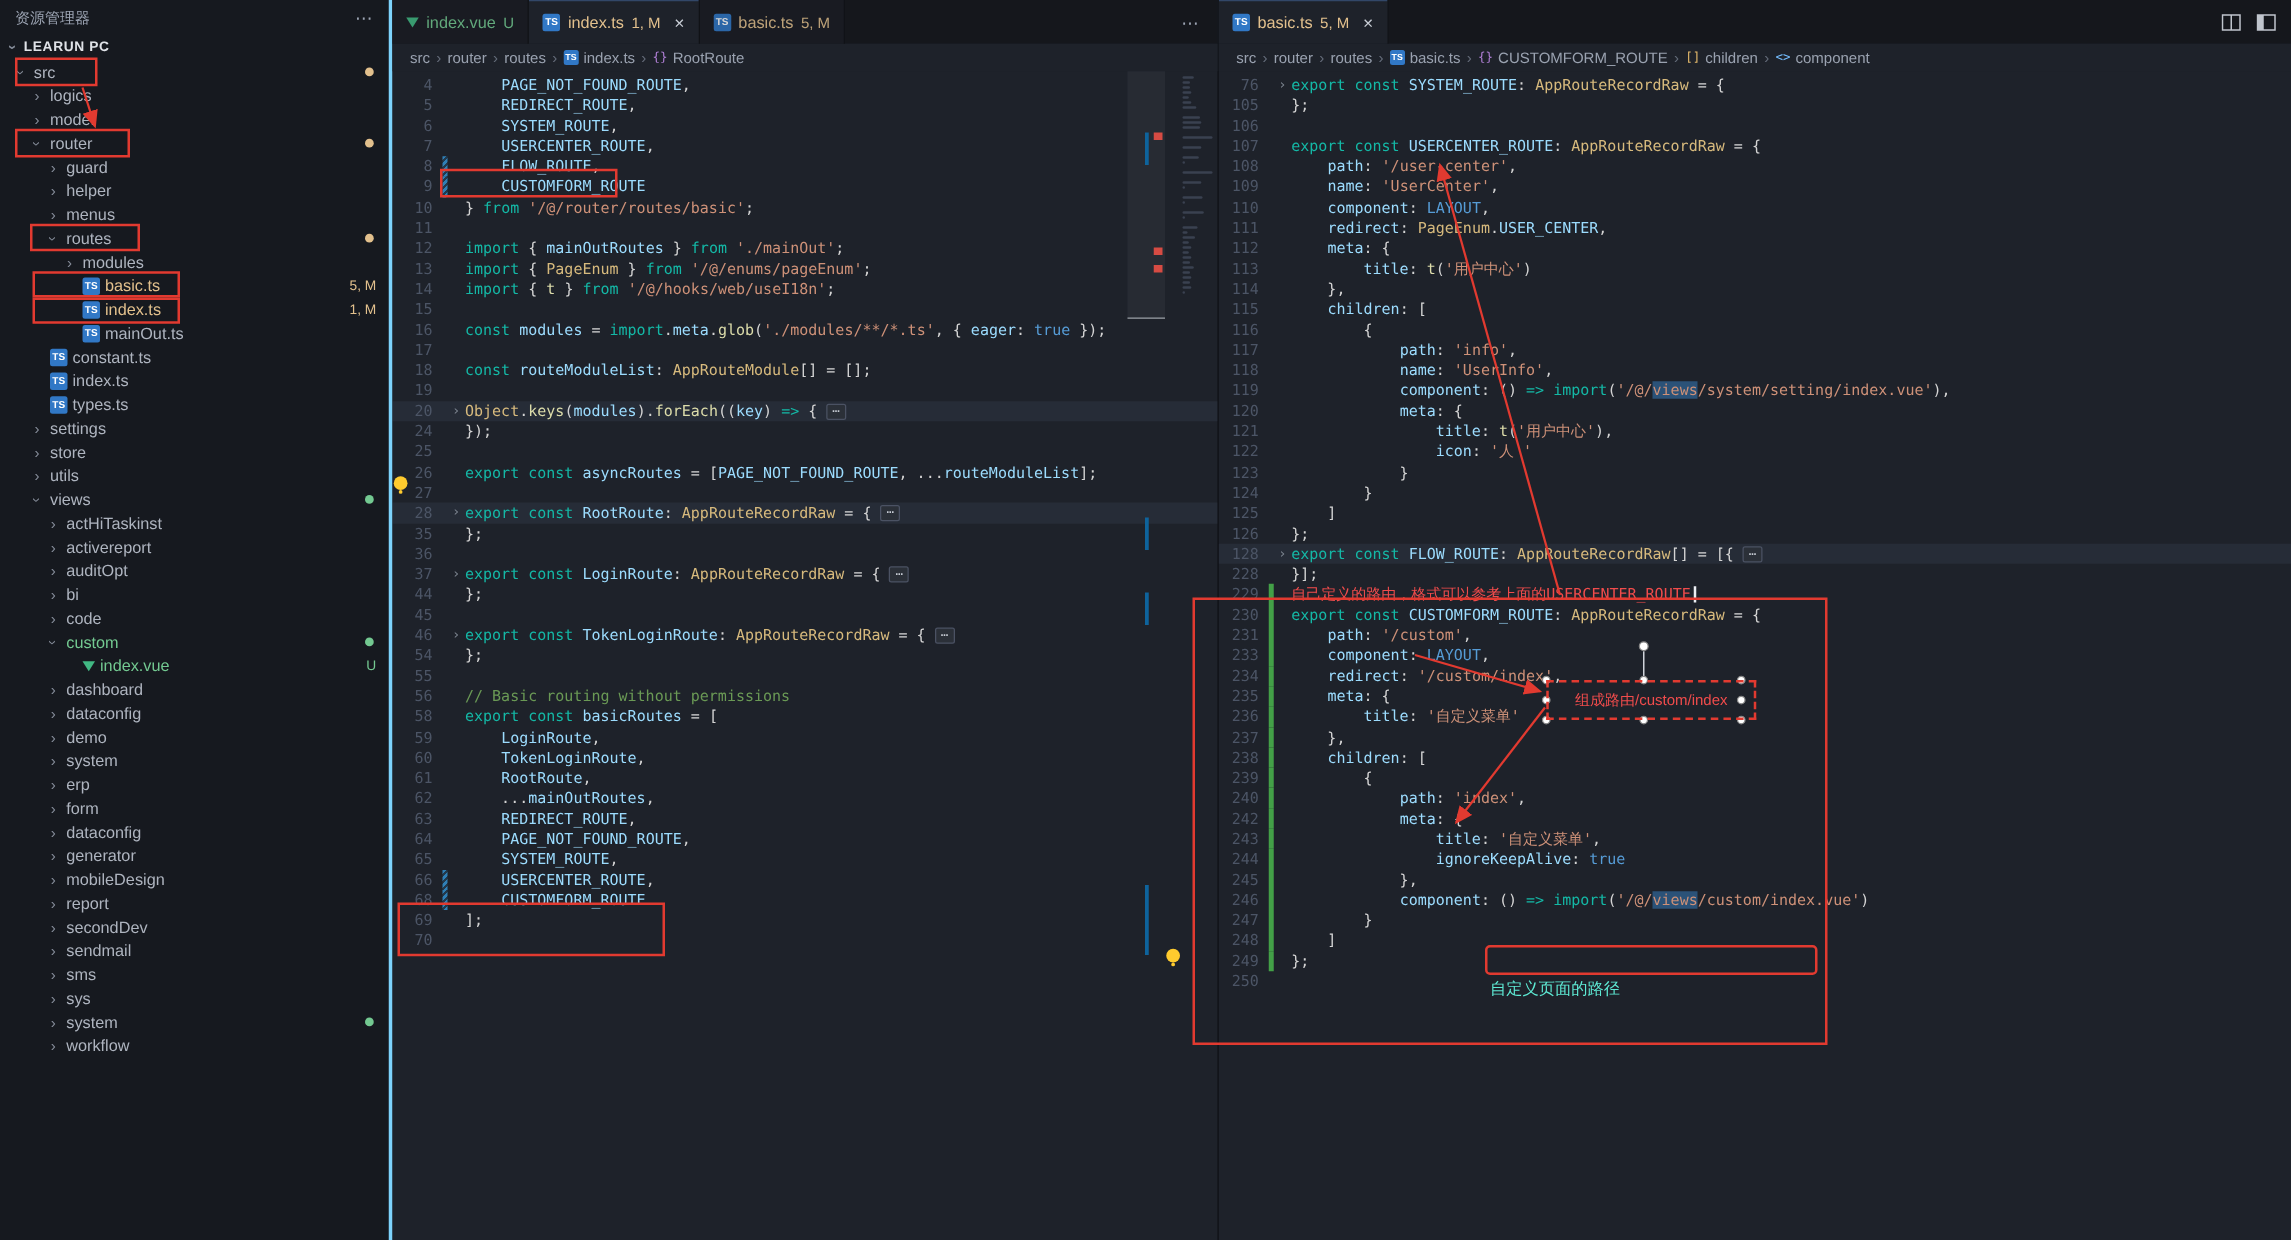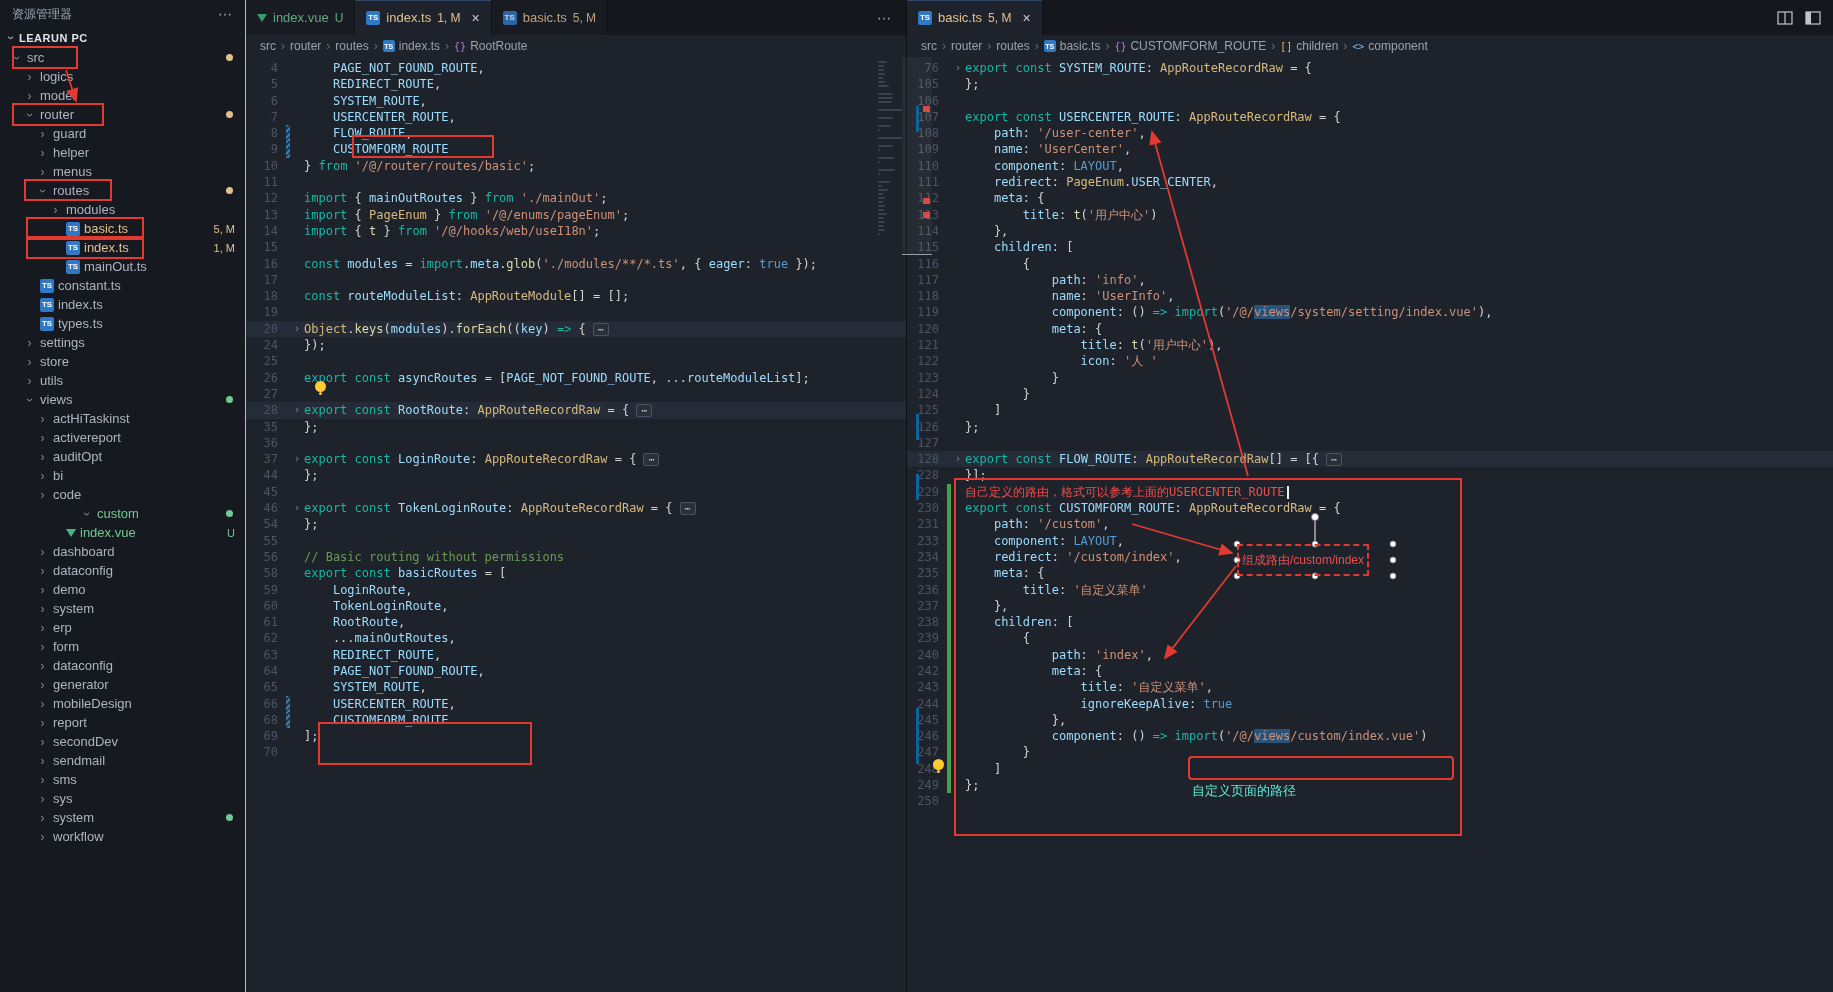--- a/index.html
+++ b/index.html
@@ -1,21 +1,21 @@
 <!DOCTYPE html>
 <html><head>
 <meta charset="utf-8">
 <style>
 *{margin:0;padding:0;box-sizing:border-box}
 html,body{background:#101216}
 body{width:1833px;height:992px;overflow:hidden;font-family:"Liberation Sans",sans-serif}
 .app{position:relative;width:1833px;height:992px;display:flex;background:#16191f;color:#c5cad3}
 
 
-.sidebar{width:246px;flex:none;background:#16191f;border-right:1px solid #7dd3fc;position:relative}
+.sidebar{width:314px;flex:none;background:#16191f;border-right:3px solid #7dd3fc;position:relative}
 .side-title{height:28px;display:flex;align-items:center;justify-content:space-between;padding:0 12px;font-size:12px;color:#9da5b4}
 .more{color:#9da5b4;font-size:14px;letter-spacing:1px;cursor:pointer}
 .side-root{height:20px;display:flex;align-items:center;font-size:11px;font-weight:bold;letter-spacing:.5px;color:#e0e3e8;padding-left:4px;gap:2px}
 #file-tree{font-size:13px;color:#aeb4bf}
 .tree-row{height:19px;display:flex;align-items:center;gap:4px;white-space:nowrap}
 .chev{display:inline-block;width:13px;flex:none;text-align:center;color:#858c99;font-size:12px}
 .chev.open{transform:rotate(90deg)}
 .tree-label{line-height:19px}
 .st-m{color:#e2c08d}
 .st-u{color:#73c991}
@@ -75,21 +75,21 @@
 .mm-line{height:2px;margin:0 0 2px 3px;background:#3a4150;border-radius:1px}
 .mm-slider{position:absolute;left:902px;top:57px;width:30px;height:198px;background:rgba(210,216,226,.05);border-bottom:1px solid #9aa0a6}
 .ov{position:absolute}
 .ov-blue{background:#0e639c;width:3px}
 .ov-red{background:#d64b43;width:7px;height:6px}
 
 
 .overlays{position:absolute;inset:0;pointer-events:none}
 .ann-box{position:absolute;border:2px solid #e23a30}
 .ann-import{border-radius:4px}
-.callout{position:absolute;left:1237px;top:544px;width:132px;height:32px;border:2px dashed #e23a30;color:#f14c4c;font-size:12px;display:flex;align-items:center;justify-content:center;white-space:nowrap}
+.callout{position:absolute;left:1237px;top:544px;width:168px;height:32px;border:2px dashed #e23a30;color:#f14c4c;font-size:12px;display:flex;align-items:center;justify-content:center;white-space:nowrap}
 .ann-note{position:absolute;left:1192px;top:782px;color:#5eead4;font-size:13px}
 .bulb{position:absolute;width:11px;height:11px;border-radius:50%;background:#ffcb2e;box-shadow:0 7px 0 -4px #ffcb2e}
 svg.arrow-layer{position:absolute;inset:0;width:1833px;height:992px}
 </style>
 </head>
 <body>
 
 <div class="app">
 
   <aside class="sidebar">
@@ -203,21 +203,21 @@
           <span class="tree-label st-n">auditOpt</span>
         </div>
         <div class="tree-row" style="padding-left: 36px;">
           <span class="chev">›</span>
           <span class="tree-label st-n">bi</span>
         </div>
         <div class="tree-row" style="padding-left: 36px;">
           <span class="chev">›</span>
           <span class="tree-label st-n">code</span>
         </div>
-        <div class="tree-row" style="padding-left: 36px; margin-left: 44px;">
+        <div class="tree-row" style="padding-left: 36px;">
           <span class="chev open">›</span>
           <span class="tree-label st-u">custom</span>
           <span class="tree-dot dot-u"></span>
         </div>
         <div class="tree-row" style="padding-left: 49px;">
           <span class="chev"></span>
           <span class="vue-ico"></span>
           <span class="tree-label st-u">index.vue</span>
           <span class="tree-badge st-u">U</span>
         </div>
@@ -829,26 +829,20 @@
           <span class="bar"></span>
           <span class="fold"></span>
           <span class="codetext"><span class="tk-p">    ]</span></span>
         </div>
         <div class="crow">
           <span class="ln">126</span>
           <span class="bar"></span>
           <span class="fold"></span>
           <span class="codetext"><span class="tk-p">};</span></span>
         </div>
-        <div class="crow">
-          <span class="ln">127</span>
-          <span class="bar"></span>
-          <span class="fold"></span>
-          <span class="codetext"></span>
-        </div>
         <div class="crow hl">
           <span class="ln">128</span>
           <span class="bar"></span>
           <span class="fold">›</span>
           <span class="codetext"><span class="tk-k">export</span><span class="tk-p"> </span><span class="tk-k">const</span><span class="tk-p"> </span><span class="tk-v">FLOW_ROUTE</span><span class="tk-p">: </span><span class="tk-t">AppRouteRecordRaw</span><span class="tk-p">[] = [{</span><span class="ellipsis">⋯</span></span>
         </div>
         <div class="crow">
           <span class="ln">228</span>
           <span class="bar"></span>
           <span class="fold"></span>

